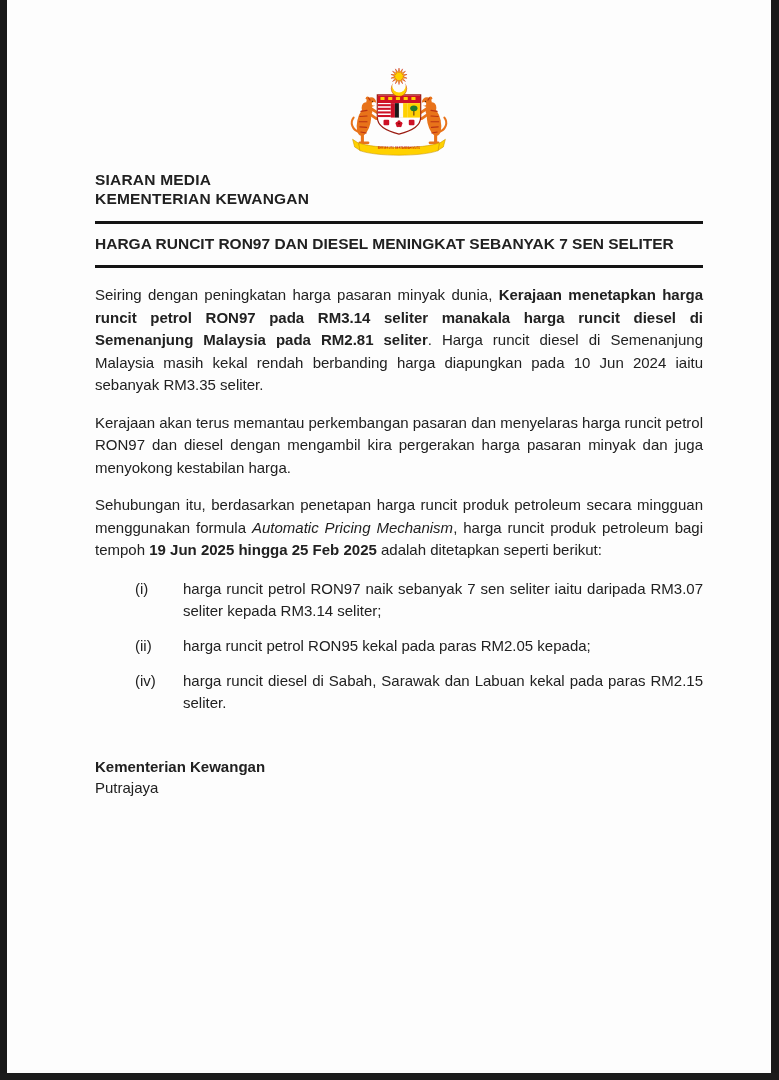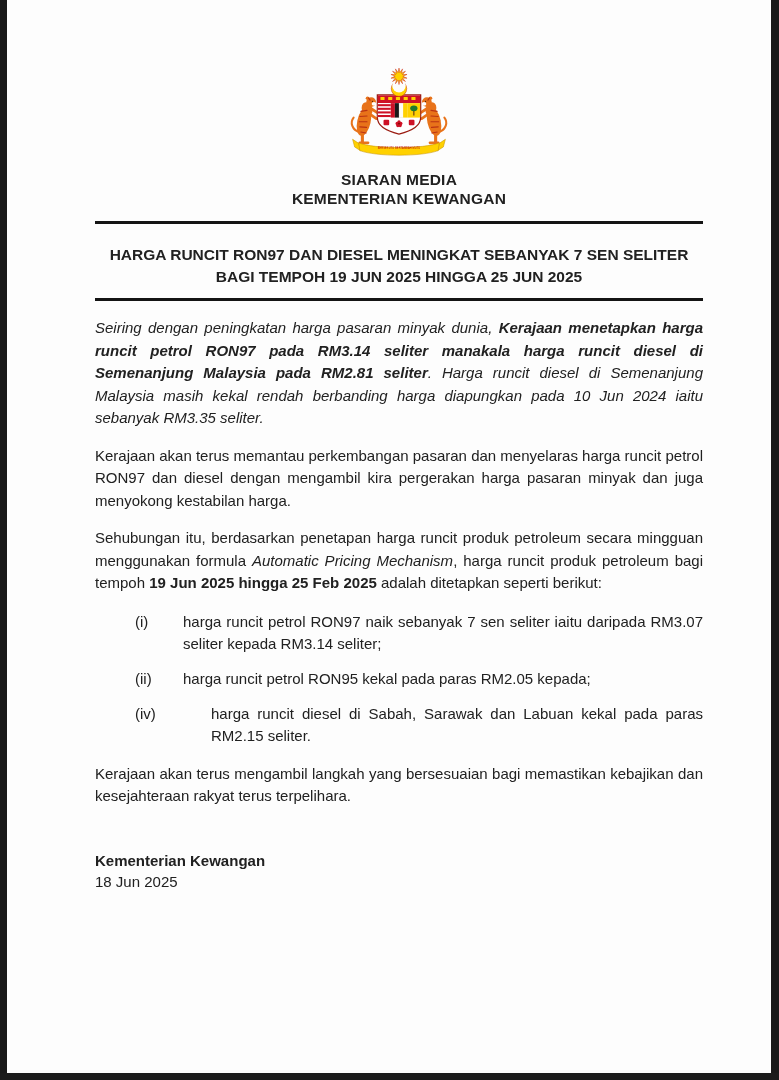--- a/index.html
+++ b/index.html
@@ -18,34 +18,34 @@
 
   .crest{width:124px;margin:66px auto 6px;display:block;}
   .crest svg{display:block;width:124px;height:98px;}
   .c-yellow{fill:var(--crest-yellow,#FFD100);}
   .c-red{fill:var(--crest-red,#CE1126);}
   .c-orange{fill:var(--crest-orange,#E8731A);}
   .tiger-stripe{stroke:#b52b12;stroke-width:2.2;fill:none;stroke-linecap:round;opacity:.9;}
   .tiger-limb{stroke:var(--crest-orange,#E8731A);fill:none;stroke-linecap:round;}
   .crest-motto-text{font-family:"Liberation Sans",sans-serif;font-size:5px;fill:#C00000;letter-spacing:.2px;}
 
-  .letterhead{text-align:center;font-weight:bold;font-size:15.5px;line-height:19px;letter-spacing:.2px;}
+  .letterhead{font-weight:bold;font-size:15.5px;line-height:19px;letter-spacing:.2px;}
 
   .rule{border:0;border-top:3px solid #141414;margin:13px 0 0;}
 
-  .doc-title{text-align:center;font-weight:bold;font-size:15.5px;line-height:22px;margin:20px 0 10px;}
+  .doc-title{font-weight:bold;font-size:15.5px;line-height:22px;margin:9px 0 10px;}
 
   .para{font-size:15px;line-height:22.5px;text-align:justify;margin:15px 0 0;}
-  .para.first{margin-top:16px;font-style:italic;}
+  .para.first{margin-top:16px;}
   .para strong{font-weight:bold;}
   .para em{}
 
   .list{margin:16px 0 0 40px;}
   .list-item{display:flex;font-size:15px;line-height:22px;margin-bottom:13px;}
-  .list-item:last-child{margin-bottom:0;gap:28px;}
+  .list-item:last-child{margin-bottom:0;}
   .marker{width:48px;flex:none;}
   .li-text{flex:1;text-align:justify;}
 
   .closing{margin-top:16px;}
 
   .signature{margin-top:42px;font-size:15px;line-height:21px;}
   .sig-org{font-weight:bold;}
 </style>
 </head>
 <body>
@@ -133,21 +133,20 @@
 
   <div class="letterhead">
     <div>SIARAN MEDIA</div>
     <div>KEMENTERIAN KEWANGAN</div>
   </div>
 
   <div class="rule"></div>
 
   <div class="doc-title">
     <div>HARGA RUNCIT RON97 DAN DIESEL MENINGKAT SEBANYAK 7 SEN SELITER</div>
-    <div>BAGI TEMPOH 19 JUN 2025 HINGGA 25 JUN 2025</div>
   </div>
 
   <div class="rule" style="margin-top:0"></div>
 
   <p class="para first"><span>Seiring dengan peningkatan harga pasaran minyak dunia, </span><strong>Kerajaan menetapkan harga runcit petrol RON97 pada RM3.14 seliter manakala harga runcit diesel di Semenanjung Malaysia pada RM2.81 seliter</strong><span>. Harga runcit diesel di Semenanjung Malaysia masih kekal rendah berbanding harga diapungkan pada 10 Jun 2024 iaitu sebanyak RM3.35 seliter.</span></p>
 
   <p class="para">Kerajaan akan terus memantau perkembangan pasaran dan menyelaras harga runcit petrol RON97 dan diesel dengan mengambil kira pergerakan harga pasaran minyak dan juga menyokong kestabilan harga.</p>
 
   <p class="para"><span>Sehubungan itu, berdasarkan penetapan harga runcit produk petroleum secara mingguan menggunakan formula </span><em>Automatic Pricing Mechanism</em><span>, harga runcit produk petroleum bagi tempoh </span><strong>19 Jun 2025 hingga 25 Feb 2025</strong><span> adalah ditetapkan seperti berikut:</span></p>
 
@@ -159,20 +158,19 @@
     <div class="list-item">
       <span class="marker">(ii)</span>
       <span class="li-text">harga runcit petrol RON95 kekal pada paras RM2.05 kepada;</span>
     </div>
     <div class="list-item">
       <span class="marker">(iv)</span>
       <span class="li-text">harga runcit diesel di Sabah, Sarawak dan Labuan kekal pada paras RM2.15 seliter.</span>
     </div>
   </div>
 
-  <p class="para closing">Kerajaan akan terus mengambil langkah yang bersesuaian bagi memastikan kebajikan dan kesejahteraan rakyat terus terpelihara.</p>
 
   <div class="signature">
     <div class="sig-org">Kementerian Kewangan</div>
-    <div>18 Jun 2025</div>
+    <div>Putrajaya</div>
   </div>
 
 </div>
 
 </body></html>

